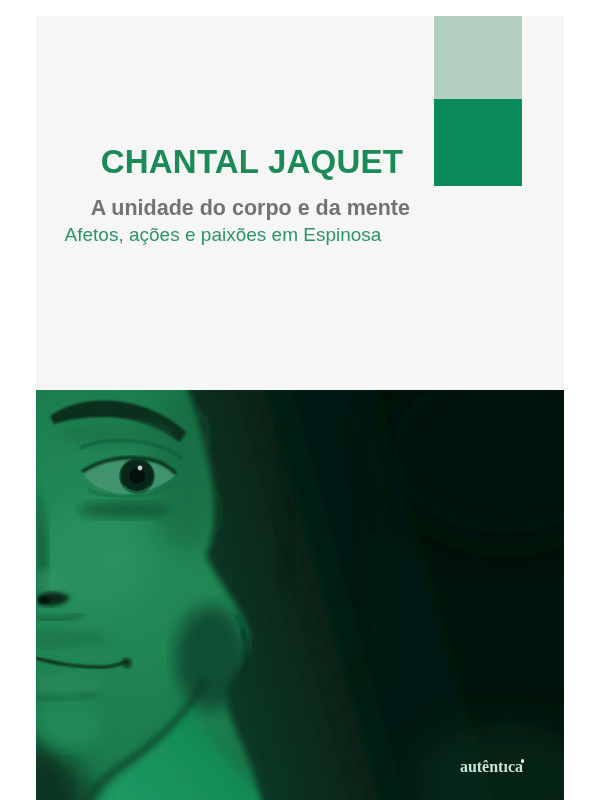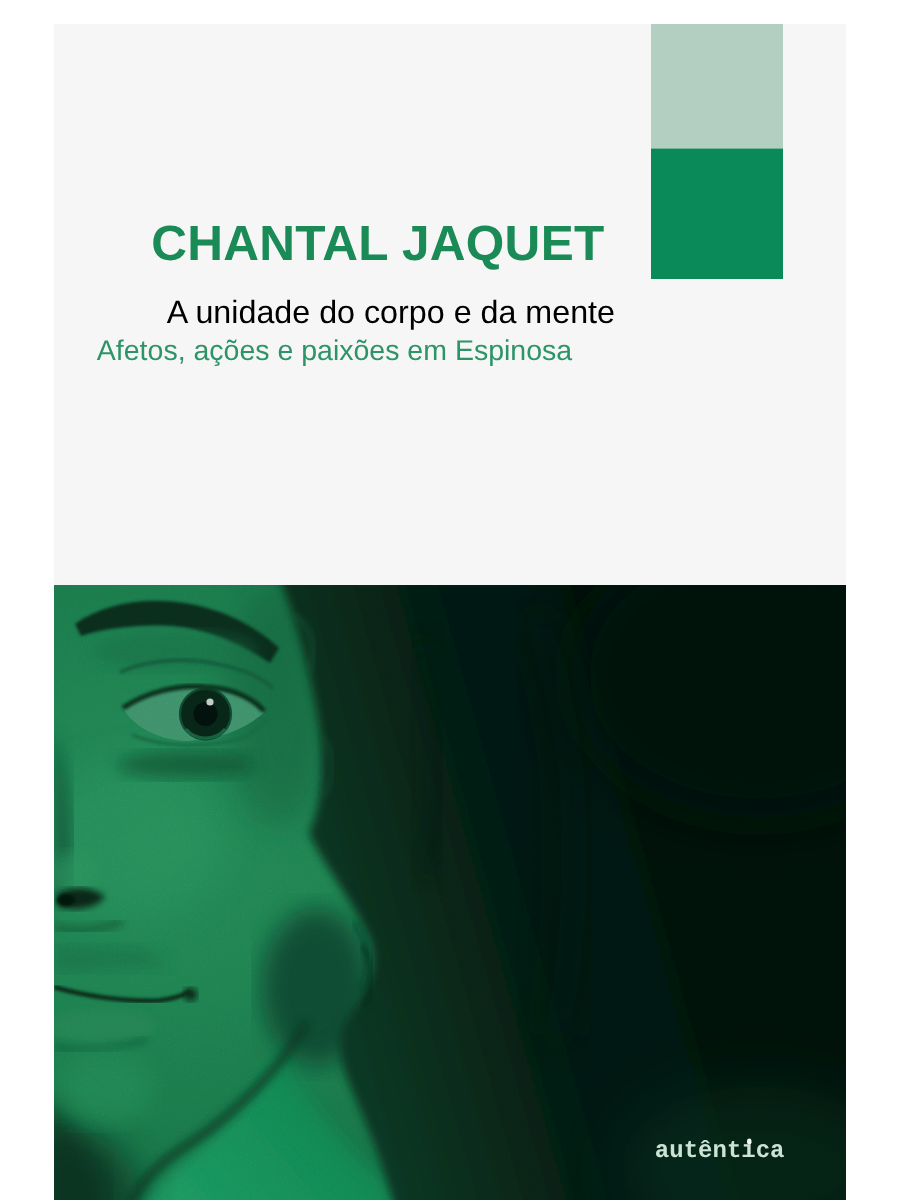--- a/index.html
+++ b/index.html
@@ -5,27 +5,27 @@
   html,body{margin:0;padding:0;background:#ffffff;}
   .stage{position:relative;width:600px;height:800px;background:#ffffff;overflow:hidden;
          font-family:"Liberation Sans",sans-serif;}
   .cover{position:absolute;left:36px;top:16px;width:528px;height:800px;background:#f5f6f5;}
   .block{position:absolute;left:398px;width:88px;}
   .block-light{top:0;height:83px;background:#b3cfc1;}
   .block-dark{top:83px;height:87px;background:#098a58;}
   .text-block{position:absolute;top:127px;left:0;right:154px;text-align:right;}
   .author{font-size:33px;line-height:38px;font-weight:700;color:#1a8a57;
           letter-spacing:0.2px;padding-right:7px;white-space:nowrap;}
-  .title{font-size:21.5px;line-height:26px;font-weight:400;color:#000000;
+  .title{font-size:21.5px;line-height:26px;font-weight:700;color:#737373;
          margin-top:14px;white-space:nowrap;}
   .subtitle{font-size:19px;line-height:24px;font-weight:400;color:#2d9467;
             margin-top:2px;white-space:nowrap;text-align:center;}
   .portrait{position:absolute;left:0;top:374px;width:528px;height:426px;display:block;}
   .logo{position:absolute;right:41px;top:742px;z-index:5;
-        font-family:Liberation Mono, monospace;font-weight:700;font-size:16px;
+        font-family:Liberation Serif, serif;font-weight:700;font-size:16px;
         line-height:18px;color:#cbe3d5;letter-spacing:0;white-space:nowrap;}
   .logo .idot{position:absolute;left:61px;top:1px;width:3.6px;height:3.6px;
         border-radius:50%;background:#f4faf7;}
 </style>
 </head>
 <body>
 
 <div class="stage">
   <div class="cover">
 

